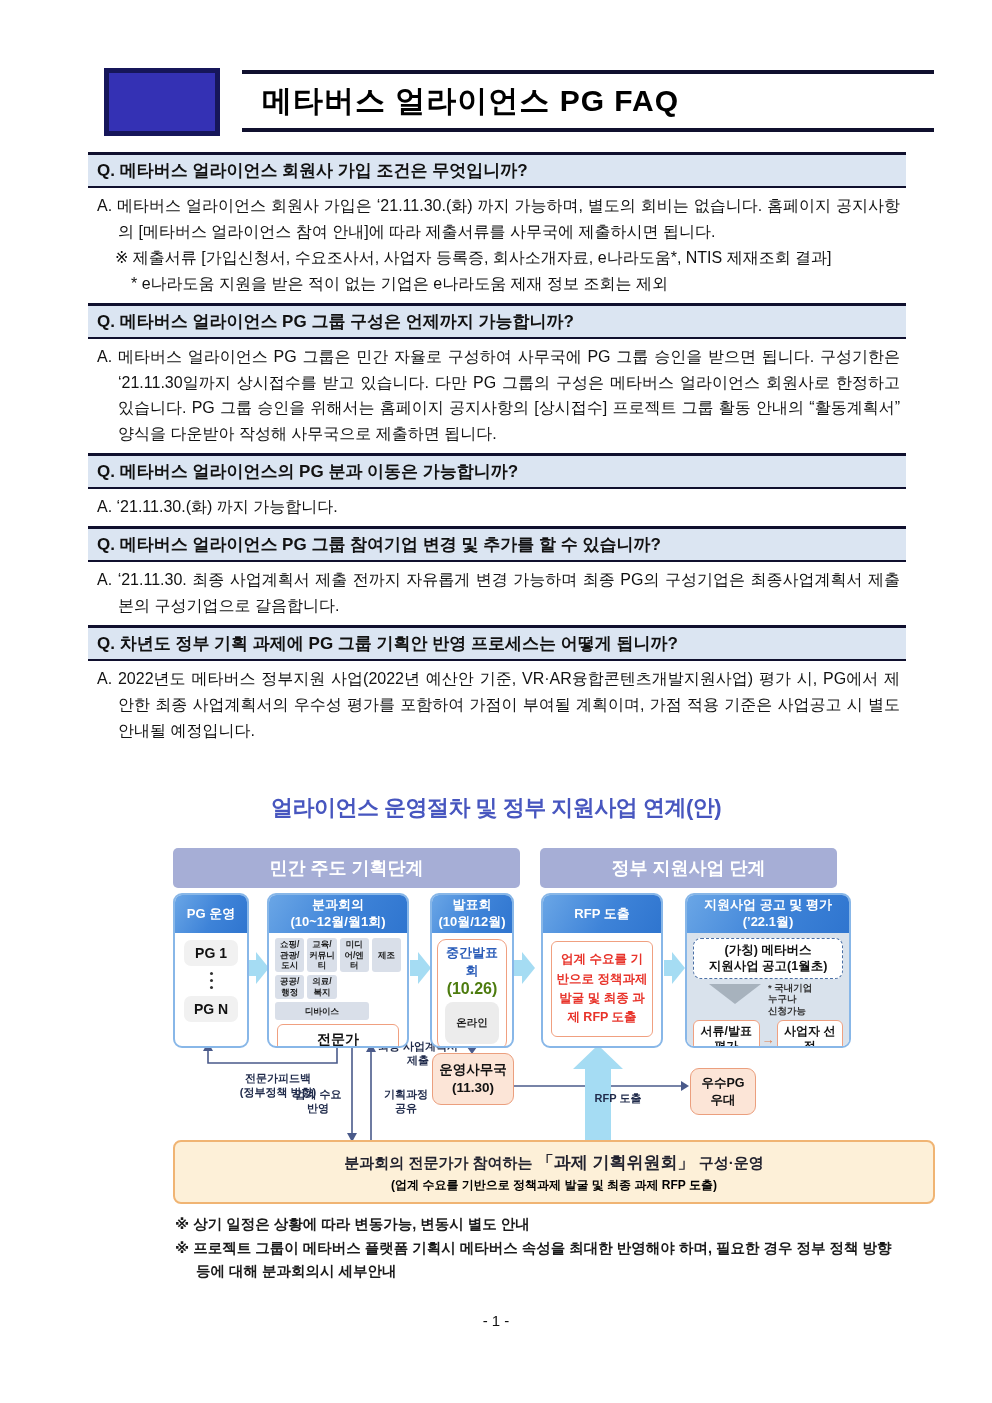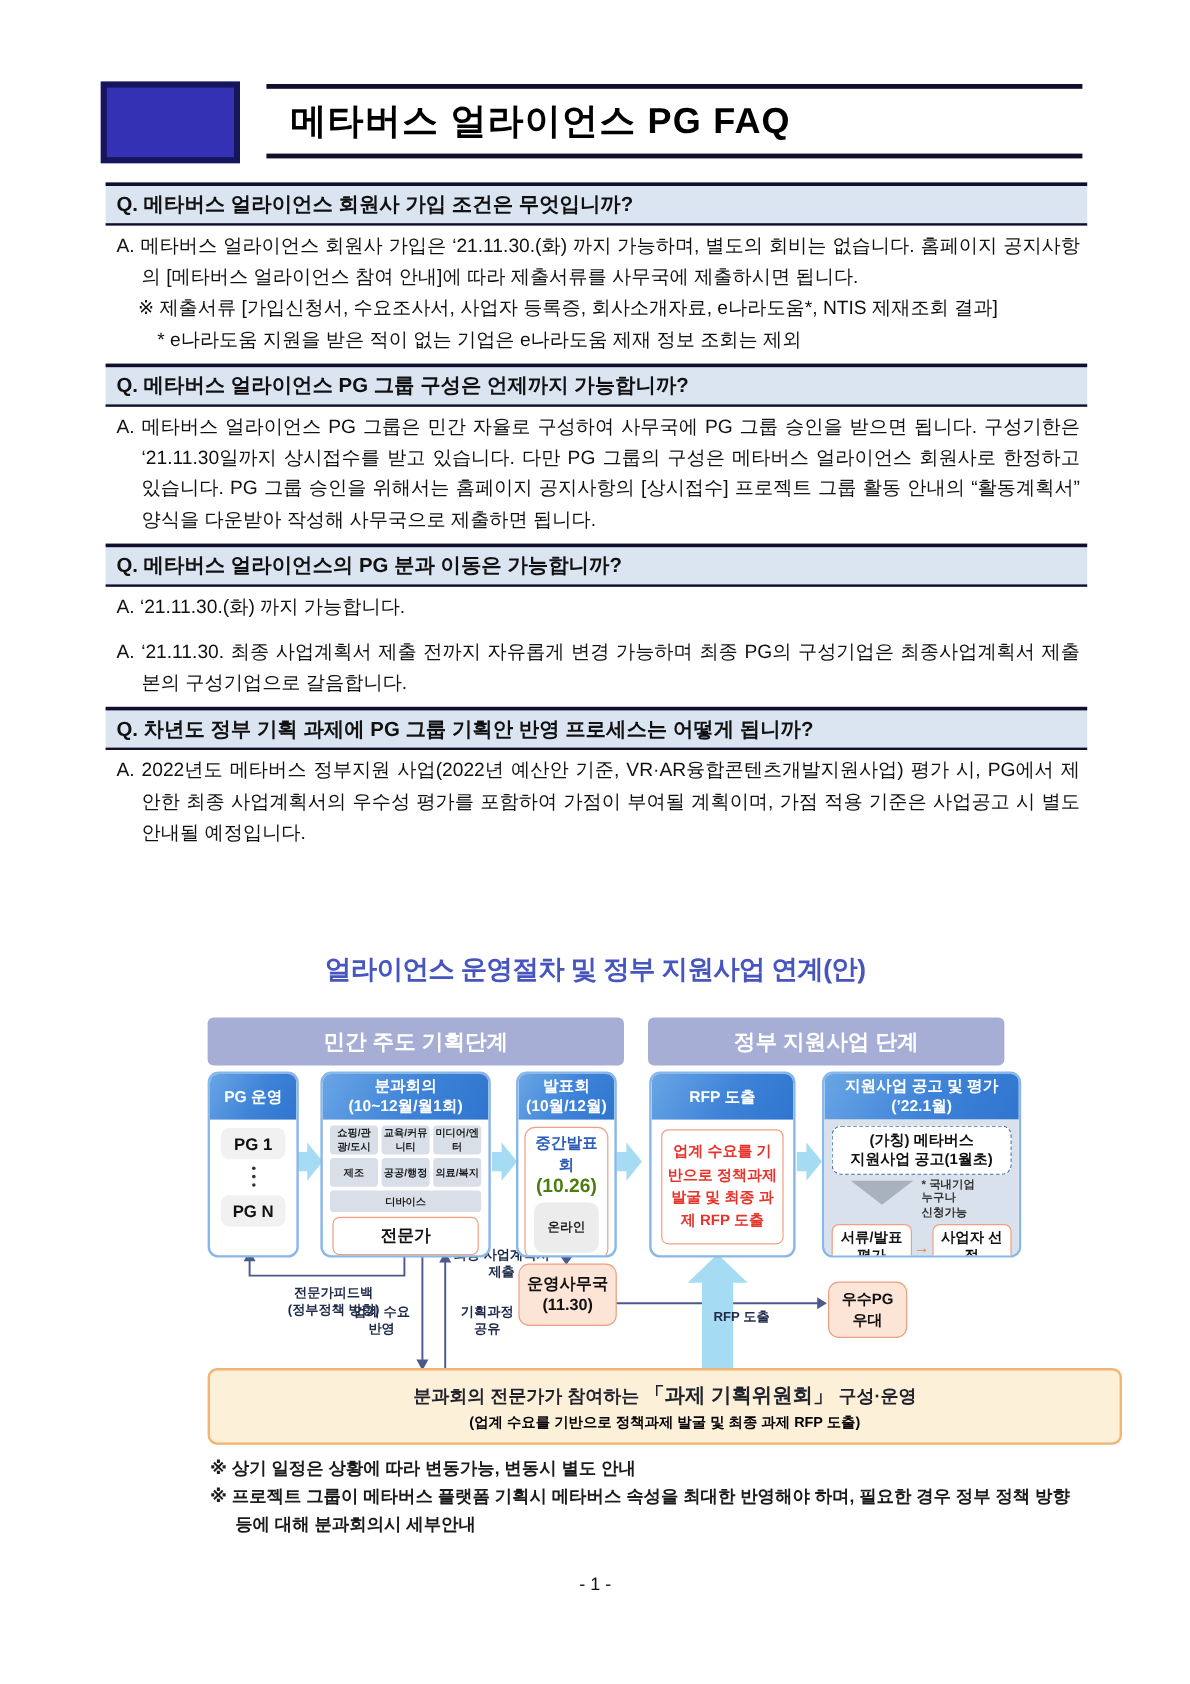--- a/index.html
+++ b/index.html
@@ -1,20 +1,20 @@
 <!DOCTYPE html>
 <html lang="ko"><head>
 <meta charset="utf-8">
 <style>
   html,body { margin:0; padding:0; background:#ffffff; }
   body { width:992px; height:1403px; font-family:"Liberation Sans","DejaVu Sans",sans-serif; color:#111; }
   .page { position:relative; width:992px; height:1403px; overflow:hidden; background:#fff; }
 
   
-  .doc-header { position:absolute; top:70px; left:84px; width:818px; height:66px; }
+  .doc-header { position:absolute; top:70px; left:104px; width:818px; height:66px;padding-left:12px; }
   .header-square { position:absolute; left:0; top:-2px; width:116px; height:68px; background:#3431b4; border:5px solid #16165a; box-sizing:border-box; }
   .header-titlebox { position:absolute; left:138px; right:0; top:0; height:62px; border-top:4px solid #10102e; border-bottom:4px solid #10102e; box-sizing:border-box; display:flex; align-items:center; padding-left:20px; }
   .header-titlebox h1 { margin:0; font-size:30px; font-weight:800; letter-spacing:1px; color:#000; }
 
   
   .faq { position:absolute; top:152px; left:88px; width:818px; }
   .q-row { background:#dbe5f2; border-top:3px solid #10102e; border-bottom:2px solid #10102e; font-weight:bold; font-size:17px; padding:4px 8px 4px 9px; box-sizing:border-box; }
   .a-row { padding:5px 6px 6px 9px; font-size:16px; line-height:1.62; text-align:justify; }
   .a-main { padding-left:21px; text-indent:-21px; }
   .a-note1 { padding-left:18px; }
@@ -34,21 +34,21 @@
   .col { position:absolute; top:48px; height:155px; border:2px solid #88b7e8; border-radius:9px; background:#fff; box-sizing:border-box; overflow:hidden; display:flex; flex-direction:column; z-index:3; }
   .col-header { background:linear-gradient(120deg,#6aa6e6 0%,#3e83d8 55%,#2f75cf 100%); color:#fff; font-weight:bold; text-align:center; font-size:13px; line-height:1.3; min-height:38px; display:flex; flex-direction:column; justify-content:center; padding:1px 2px; box-sizing:border-box; }
   .col-body { flex:1; }
 
   .col1 { left:85px; width:76px; }
   .pg-chip { background:#f1f1f1; border-radius:7px; margin:7px 9px 0; padding:5px 0; text-align:center; font-weight:bold; font-size:14px; color:#111; }
   .vdots { display:flex; flex-direction:column; align-items:center; gap:4px; margin:6px 0 0; }
   .vdots i { width:3px; height:3px; background:#333; border-radius:50%; }
 
   .col2 { left:179px; width:142px; }
-  .chip-grid { display:grid; grid-template-columns:repeat(3,1fr); gap:3px; padding:5px 6px 0; }
+  .chip-grid { display:grid; grid-template-columns:repeat(4,1fr); gap:3px; padding:5px 6px 0; }
   .chip { background:#d9dfe9; border-radius:3px; font-size:8.5px; font-weight:bold; text-align:center; line-height:1.25; display:flex; align-items:center; justify-content:center; min-height:22px; color:#1a1a1a; word-break:break-all; padding:1px; }
   .chip-wide { grid-column:1/4; min-height:16px; }
   .expert-box { margin:4px 8px 5px; border:1.6px solid #f0a080; border-radius:6px; text-align:center; font-weight:bold; font-size:14px; padding:6px 0; color:#111; }
 
   .col3 { left:342px; width:84px; }
   .pres-box { margin:6px 5px 0; border:1.6px solid #f0a080; border-radius:9px; text-align:center; padding:4px 2px 5px; }
   .pres-title { color:#2a5cb8; font-weight:bold; font-size:13px; }
   .pres-date { font-size:16px; font-weight:bold; color:#4d7c0f; }
   .pres-tag { background:#ececec; border-radius:8px; font-size:10.5px; margin:4px 5px 0; padding:14px 0; font-weight:bold; color:#222; }
 
@@ -117,20 +117,21 @@
     </section>
 
     <section>
       <div class="q-row">Q. 메타버스 얼라이언스의 PG 분과 이동은 가능합니까?</div>
       <div class="a-row">
         <div class="a-main">A. ‘21.11.30.(화) 까지 가능합니다.</div>
       </div>
     </section>
 
     <section>
+      <div class="q-row">Q. 메타버스 얼라이언스 PG 그룹 참여기업 변경 및 추가를 할 수 있습니까?</div>
       <div class="a-row">
         <div class="a-main">A. ‘21.11.30. 최종 사업계획서 제출 전까지 자유롭게 변경 가능하며 최종 PG의 구성기업은 최종사업계획서 제출본의 구성기업으로 갈음합니다.</div>
       </div>
     </section>
 
     <section>
       <div class="q-row">Q. 차년도 정부 기획 과제에 PG 그룹 기획안 반영 프로세스는 어떻게 됩니까?</div>
       <div class="a-row">
         <div class="a-main">A. 2022년도 메타버스 정부지원 사업(2022년 예산안 기준, VR·AR융합콘텐츠개발지원사업) 평가 시, PG에서 제안한 최종 사업계획서의 우수성 평가를 포함하여 가점이 부여될 계획이며, 가점 적용 기준은 사업공고 시 별도 안내될 예정입니다.</div>
       </div>

